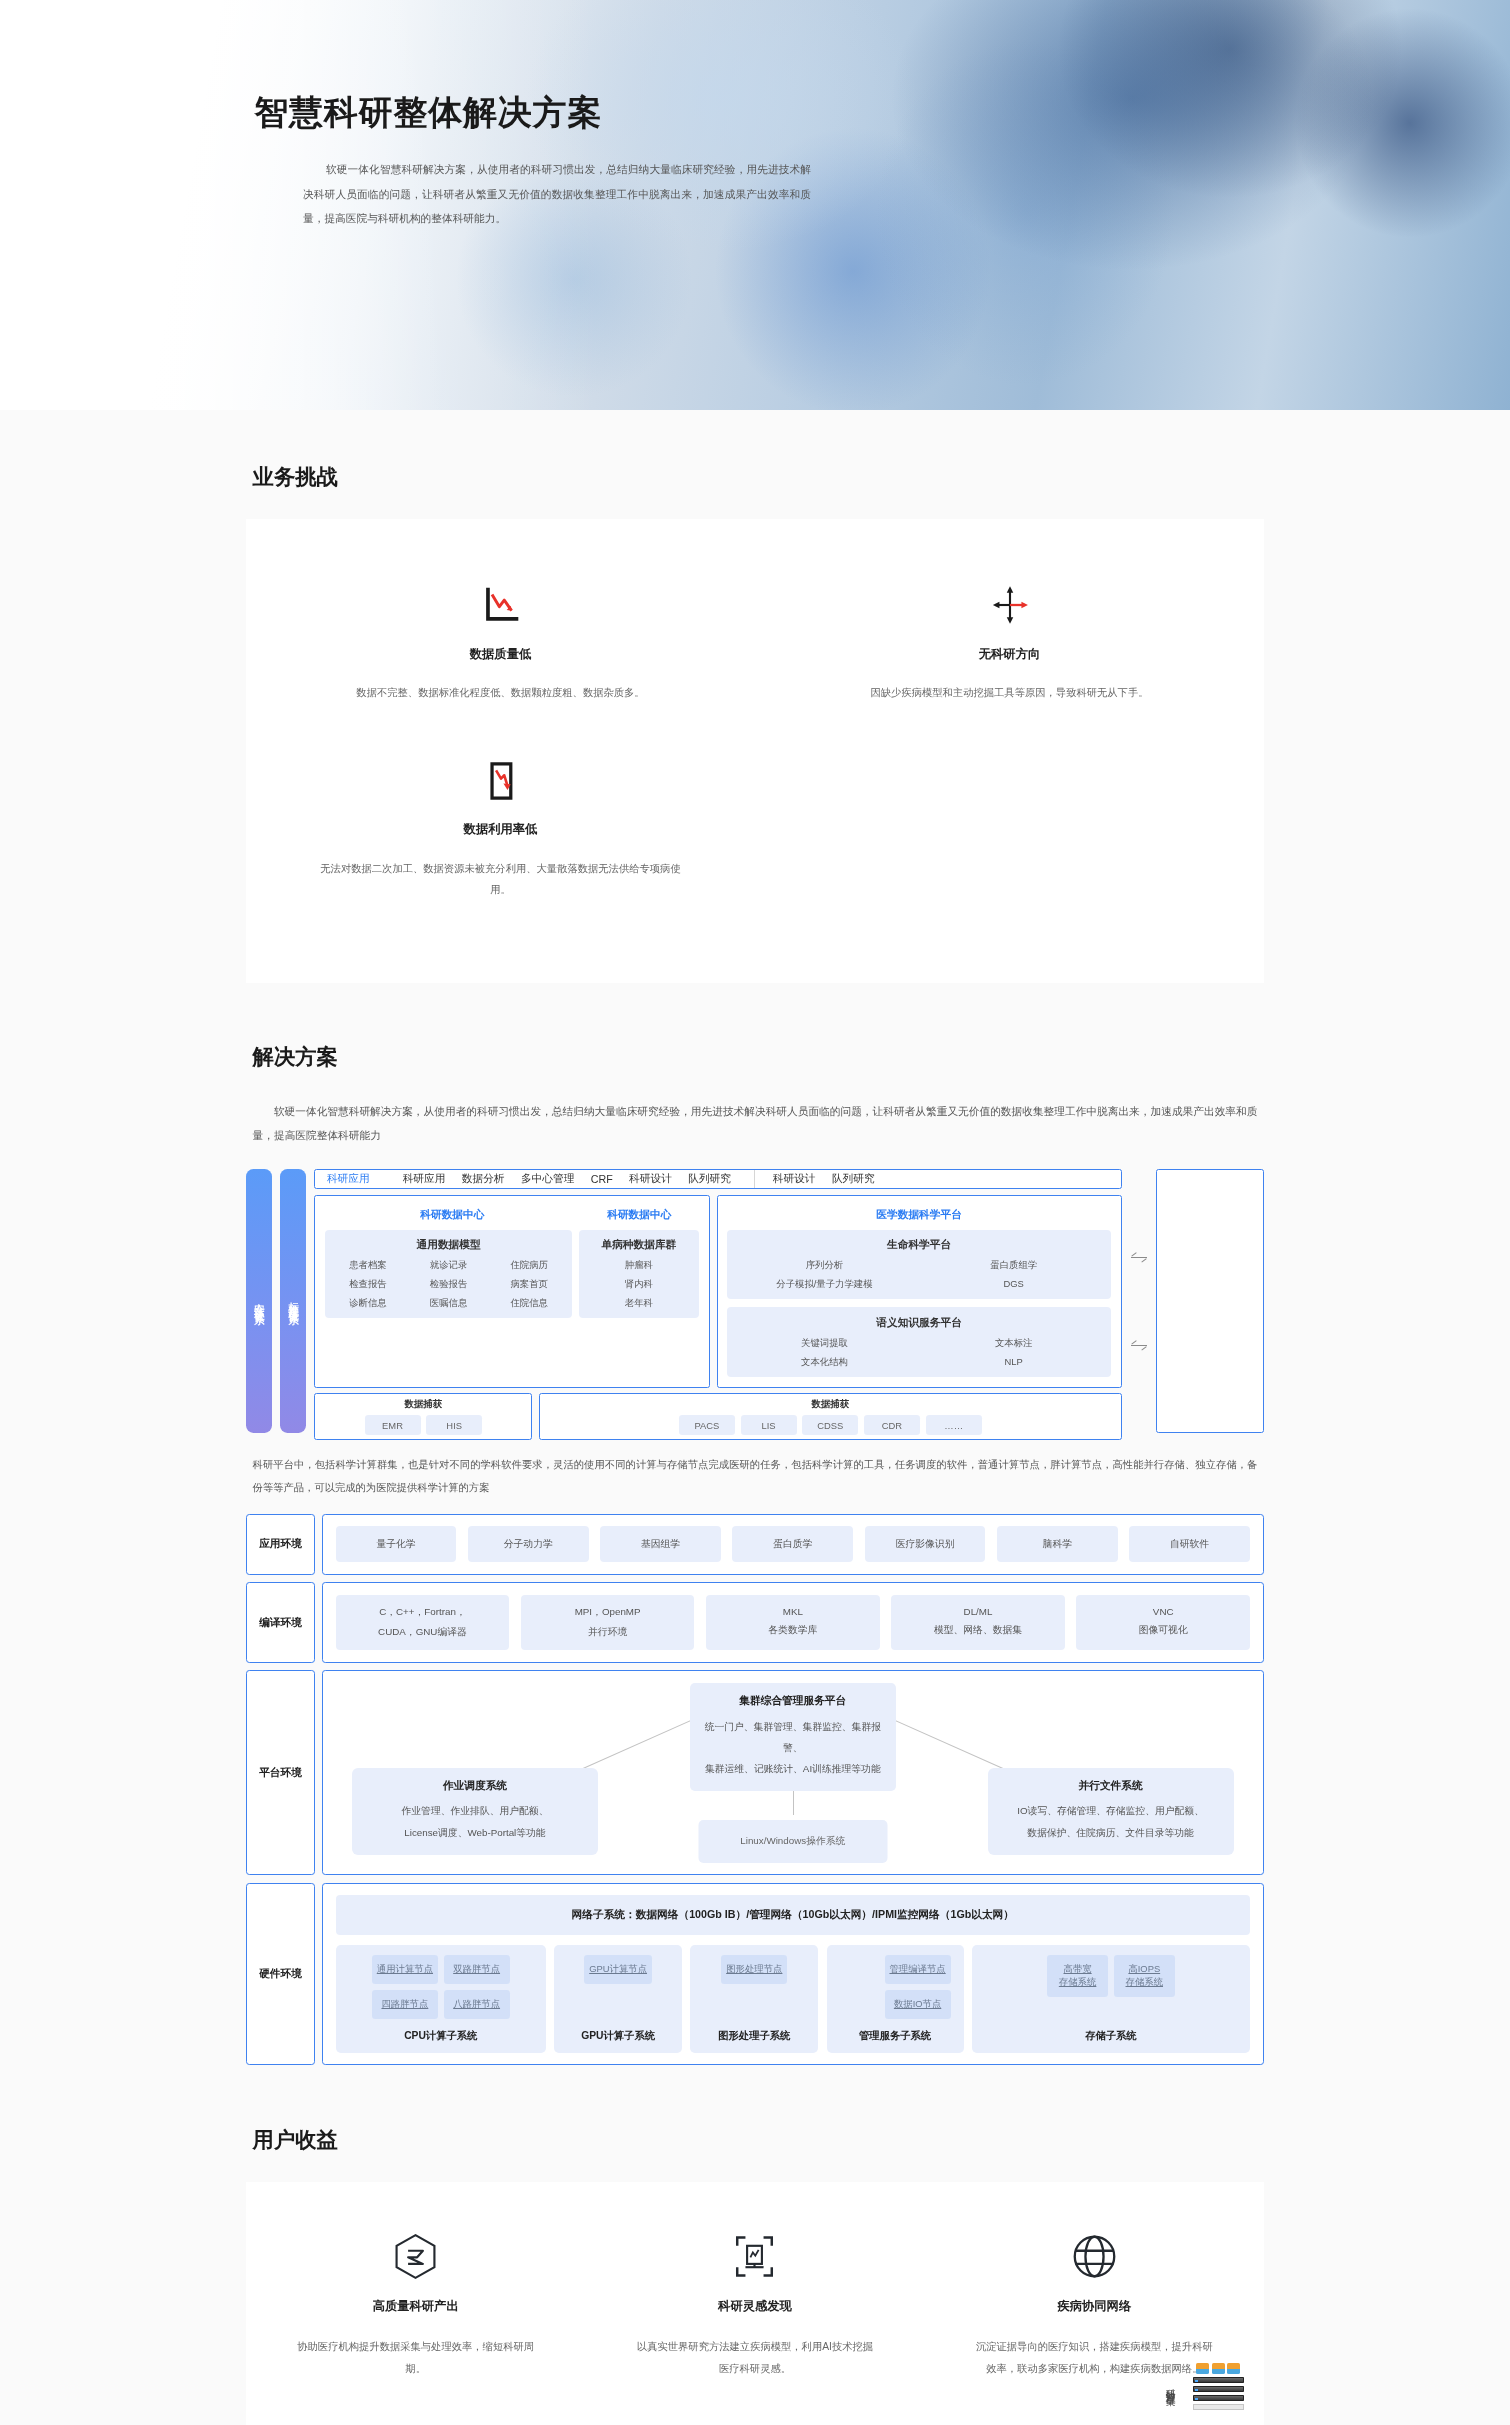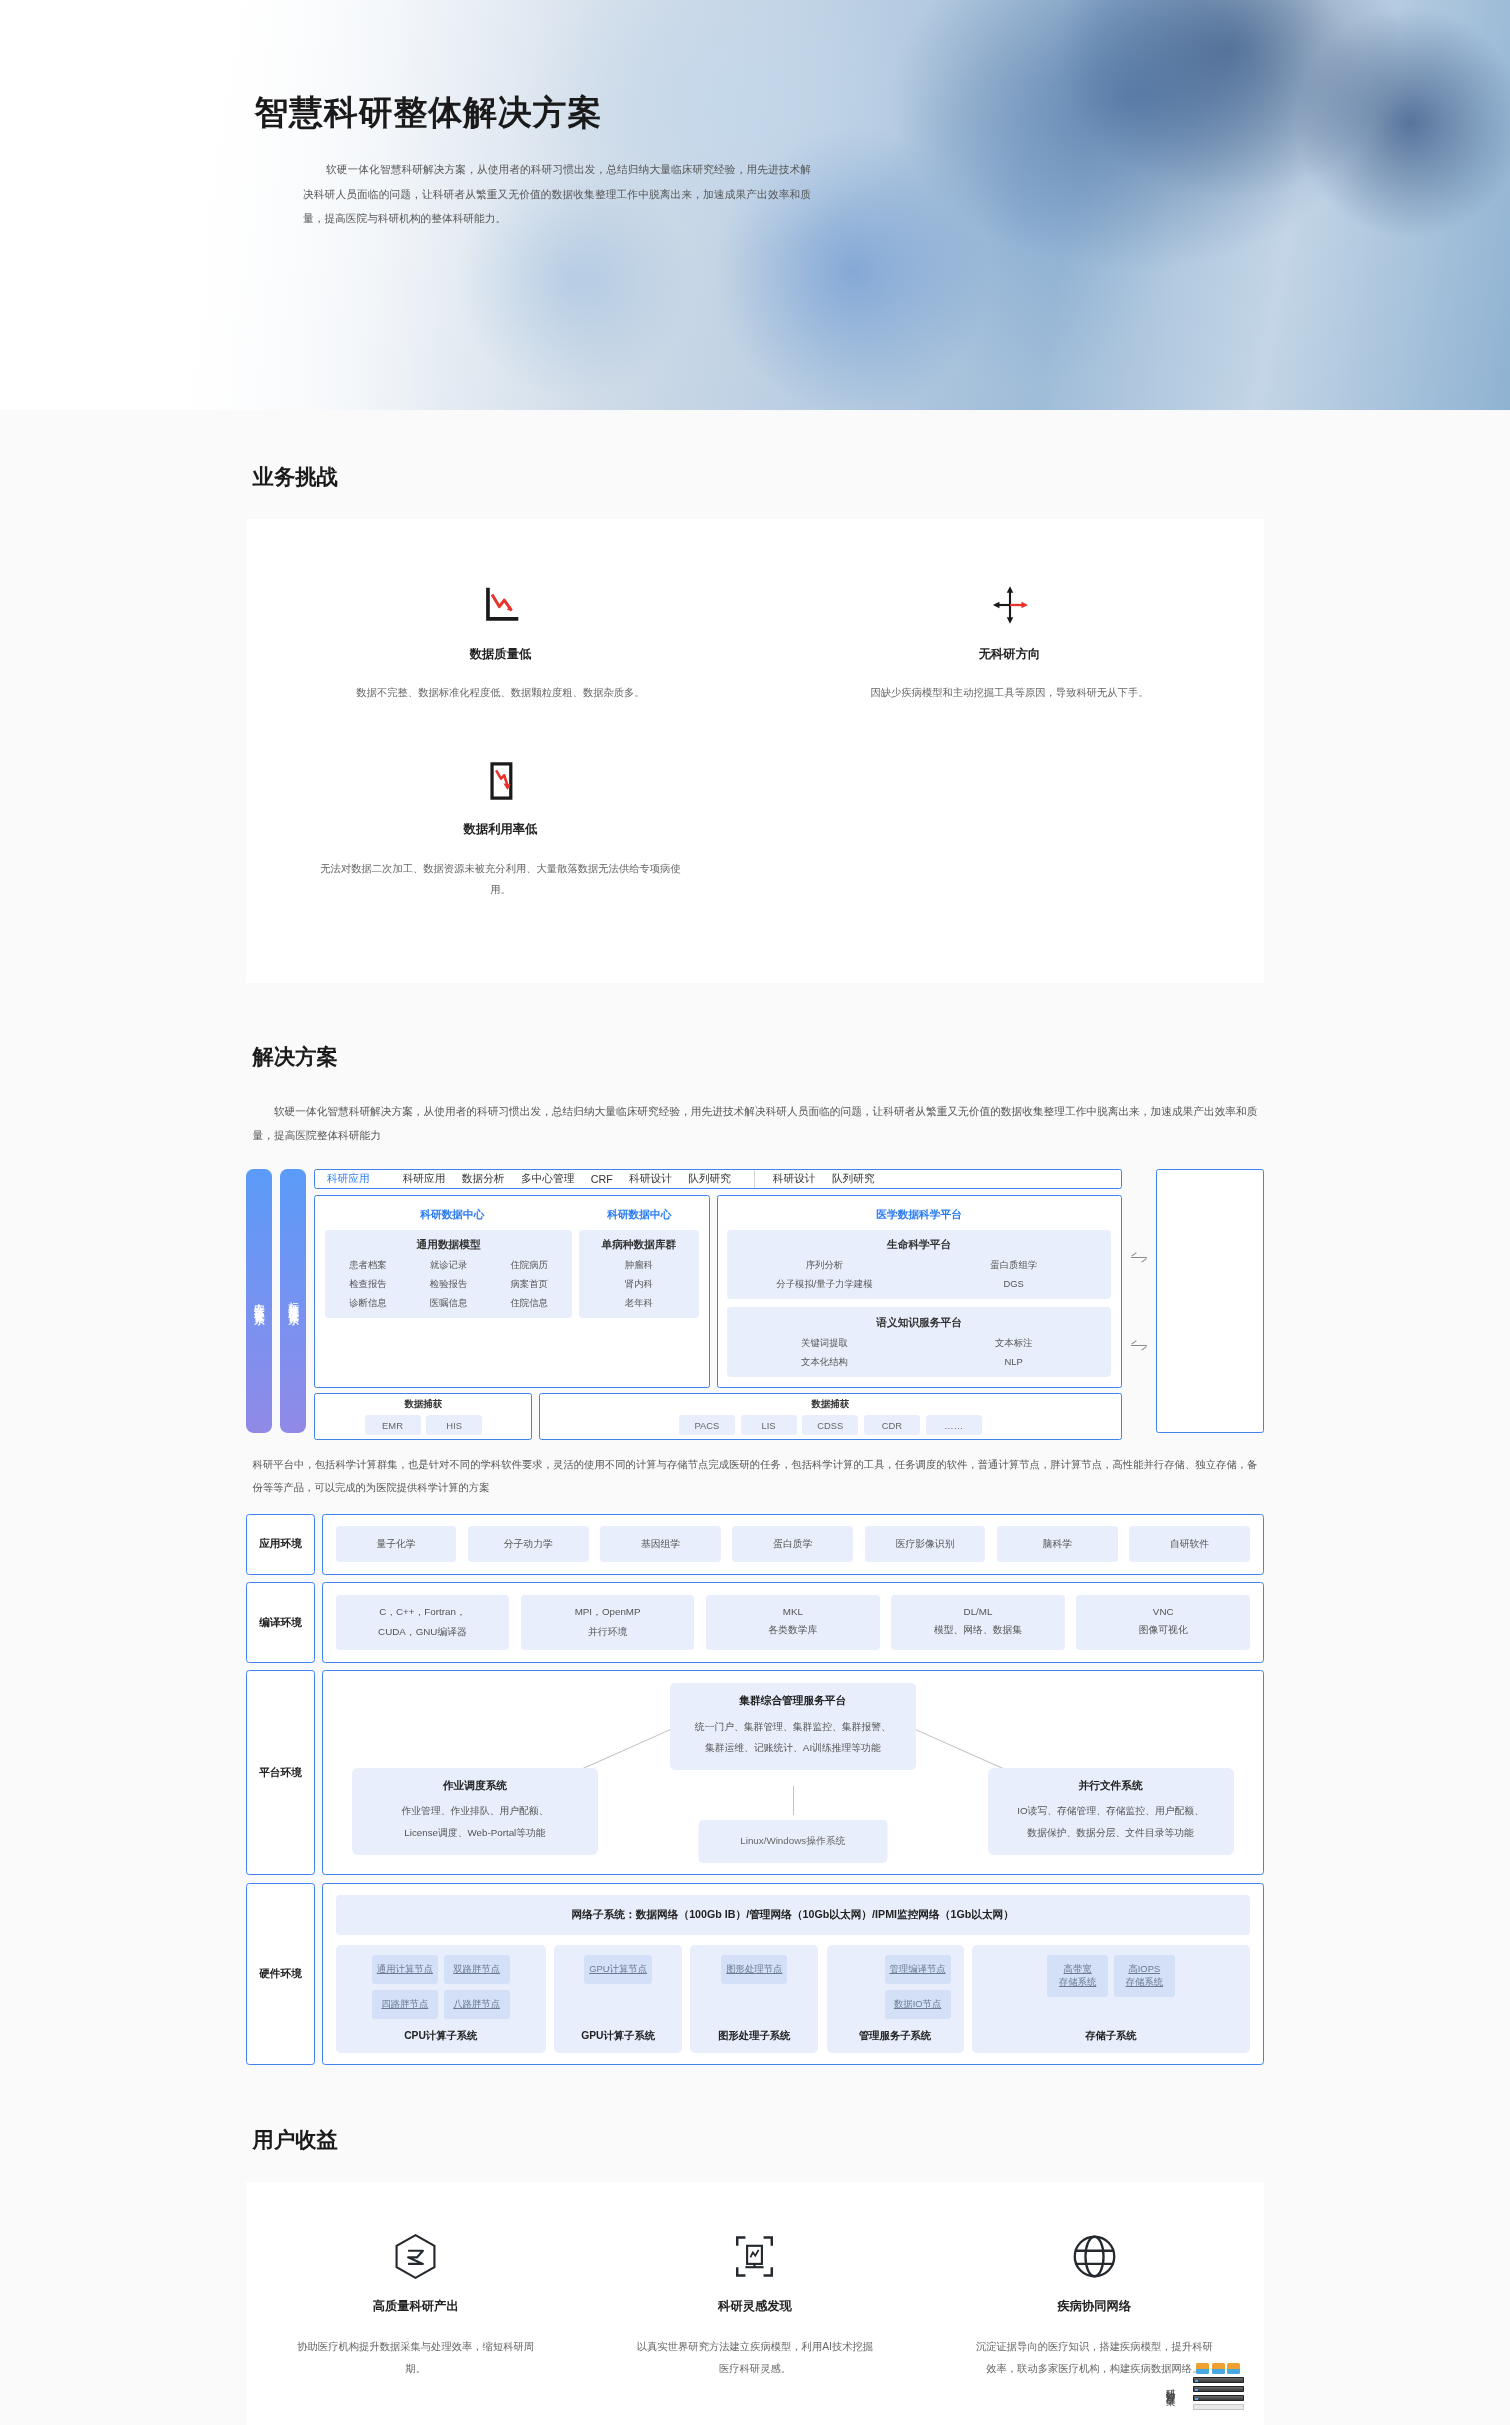--- a/index.html
+++ b/index.html
@@ -166,21 +166,21 @@
     flex:1; background:#e8eefb; border-radius:4.1px;
     font-size:9.8px; color:#555; text-align:center;
     padding:11.5px 3.3px;
   }
   .pill .sub{ display:block; margin-top:6.6px; }
 
   
   .plat{ position:relative; height:180px; }
   .plat-center{
     position:absolute; left:50%; transform:translateX(-50%); top:0;
-    width:246px; background:#e8eefb; border-radius:4.9px; padding:11.5px 9.8px; text-align:center;
+    width:206px; background:#e8eefb; border-radius:4.9px; padding:11.5px 9.8px; text-align:center;
   }
   .plat-center .t{ font-size:10.7px; font-weight:700; color:#222; }
   .plat-center .d{ font-size:9.8px; color:#555; line-height:21.3px; margin-top:7.4px; }
   .plat-os{
     position:absolute; left:50%; transform:translateX(-50%); bottom:0;
     width:189px; background:#e8eefb; border-radius:4.9px; padding:14.8px 8.2px;
     text-align:center; font-size:9.8px; color:#666;
   }
   .plat-left,.plat-right{
     position:absolute; bottom:8.2px; width:246px;
@@ -466,21 +466,21 @@
 
           <div class="plat-left">
             <div class="t">作业调度系统</div>
             <div class="d">作业管理、作业排队、用户配额、</div>
             <div class="d" style="margin-top:0;">License调度、Web-Portal等功能</div>
           </div>
 
           <div class="plat-right">
             <div class="t">并行文件系统</div>
             <div class="d">IO读写、存储管理、存储监控、用户配额、</div>
-            <div class="d" style="margin-top:0;">数据保护、数据分层、文件目录等功能</div>
+            <div class="d" style="margin-top:0;">数据保护、住院病历、文件目录等功能</div>
           </div>
 
           <div class="plat-os">Linux/Windows操作系统</div>
         </div>
       </div>
     </div>
 
     <div class="layer">
       <div class="layer-lbl">硬件环境</div>
       <div class="layer-body">

